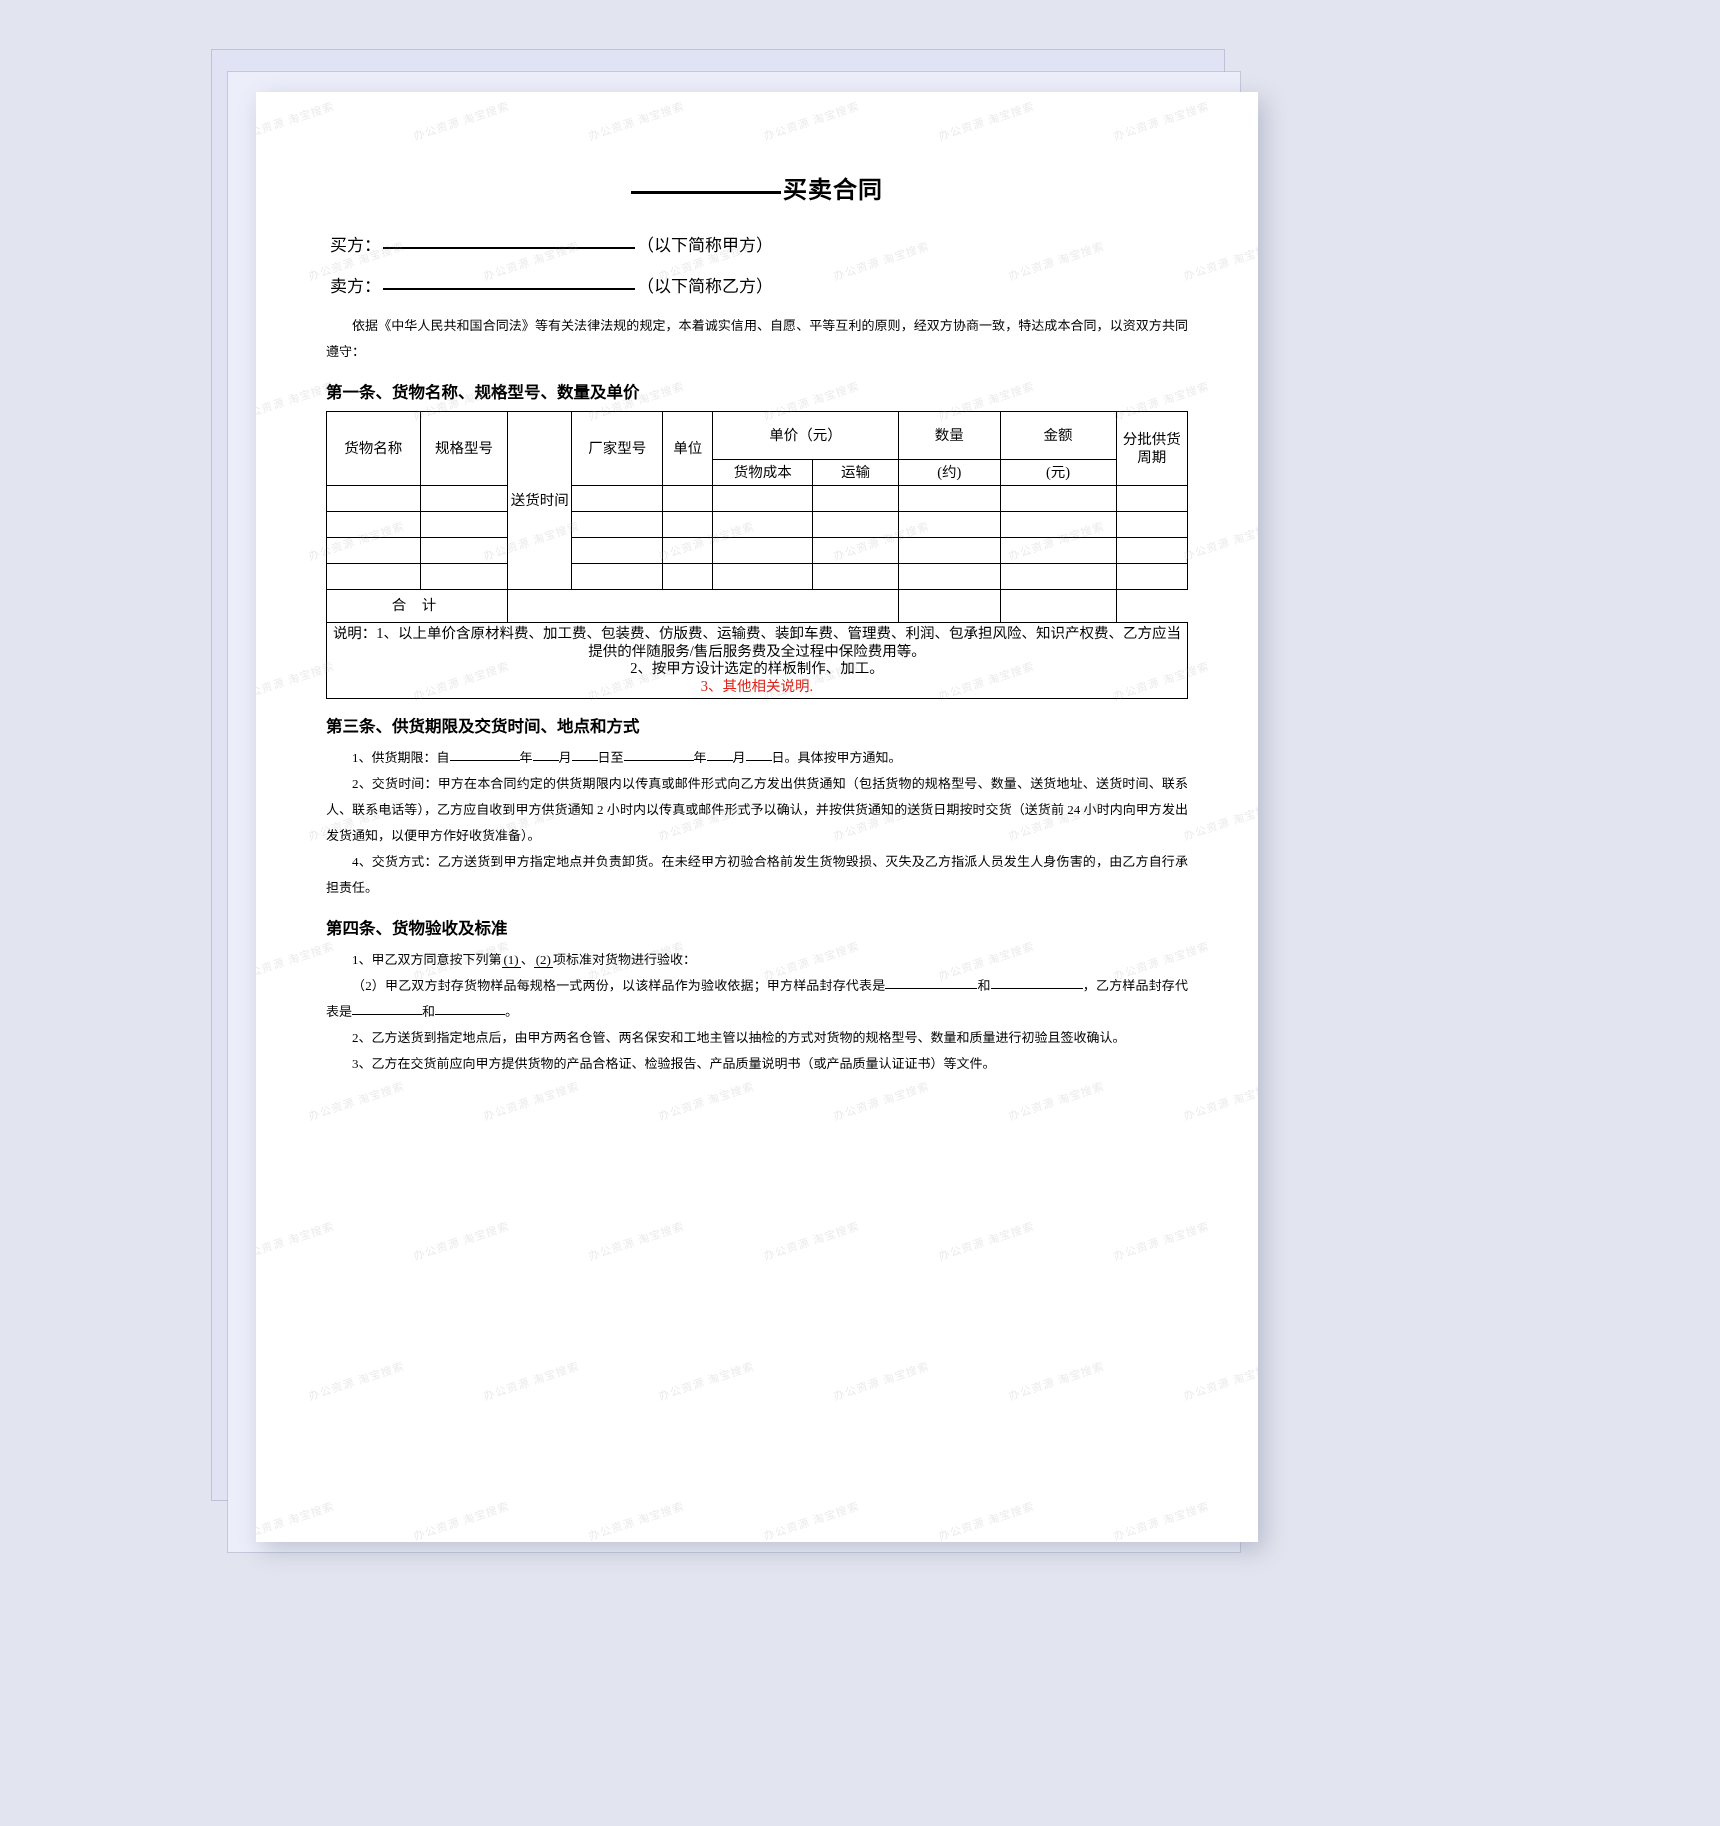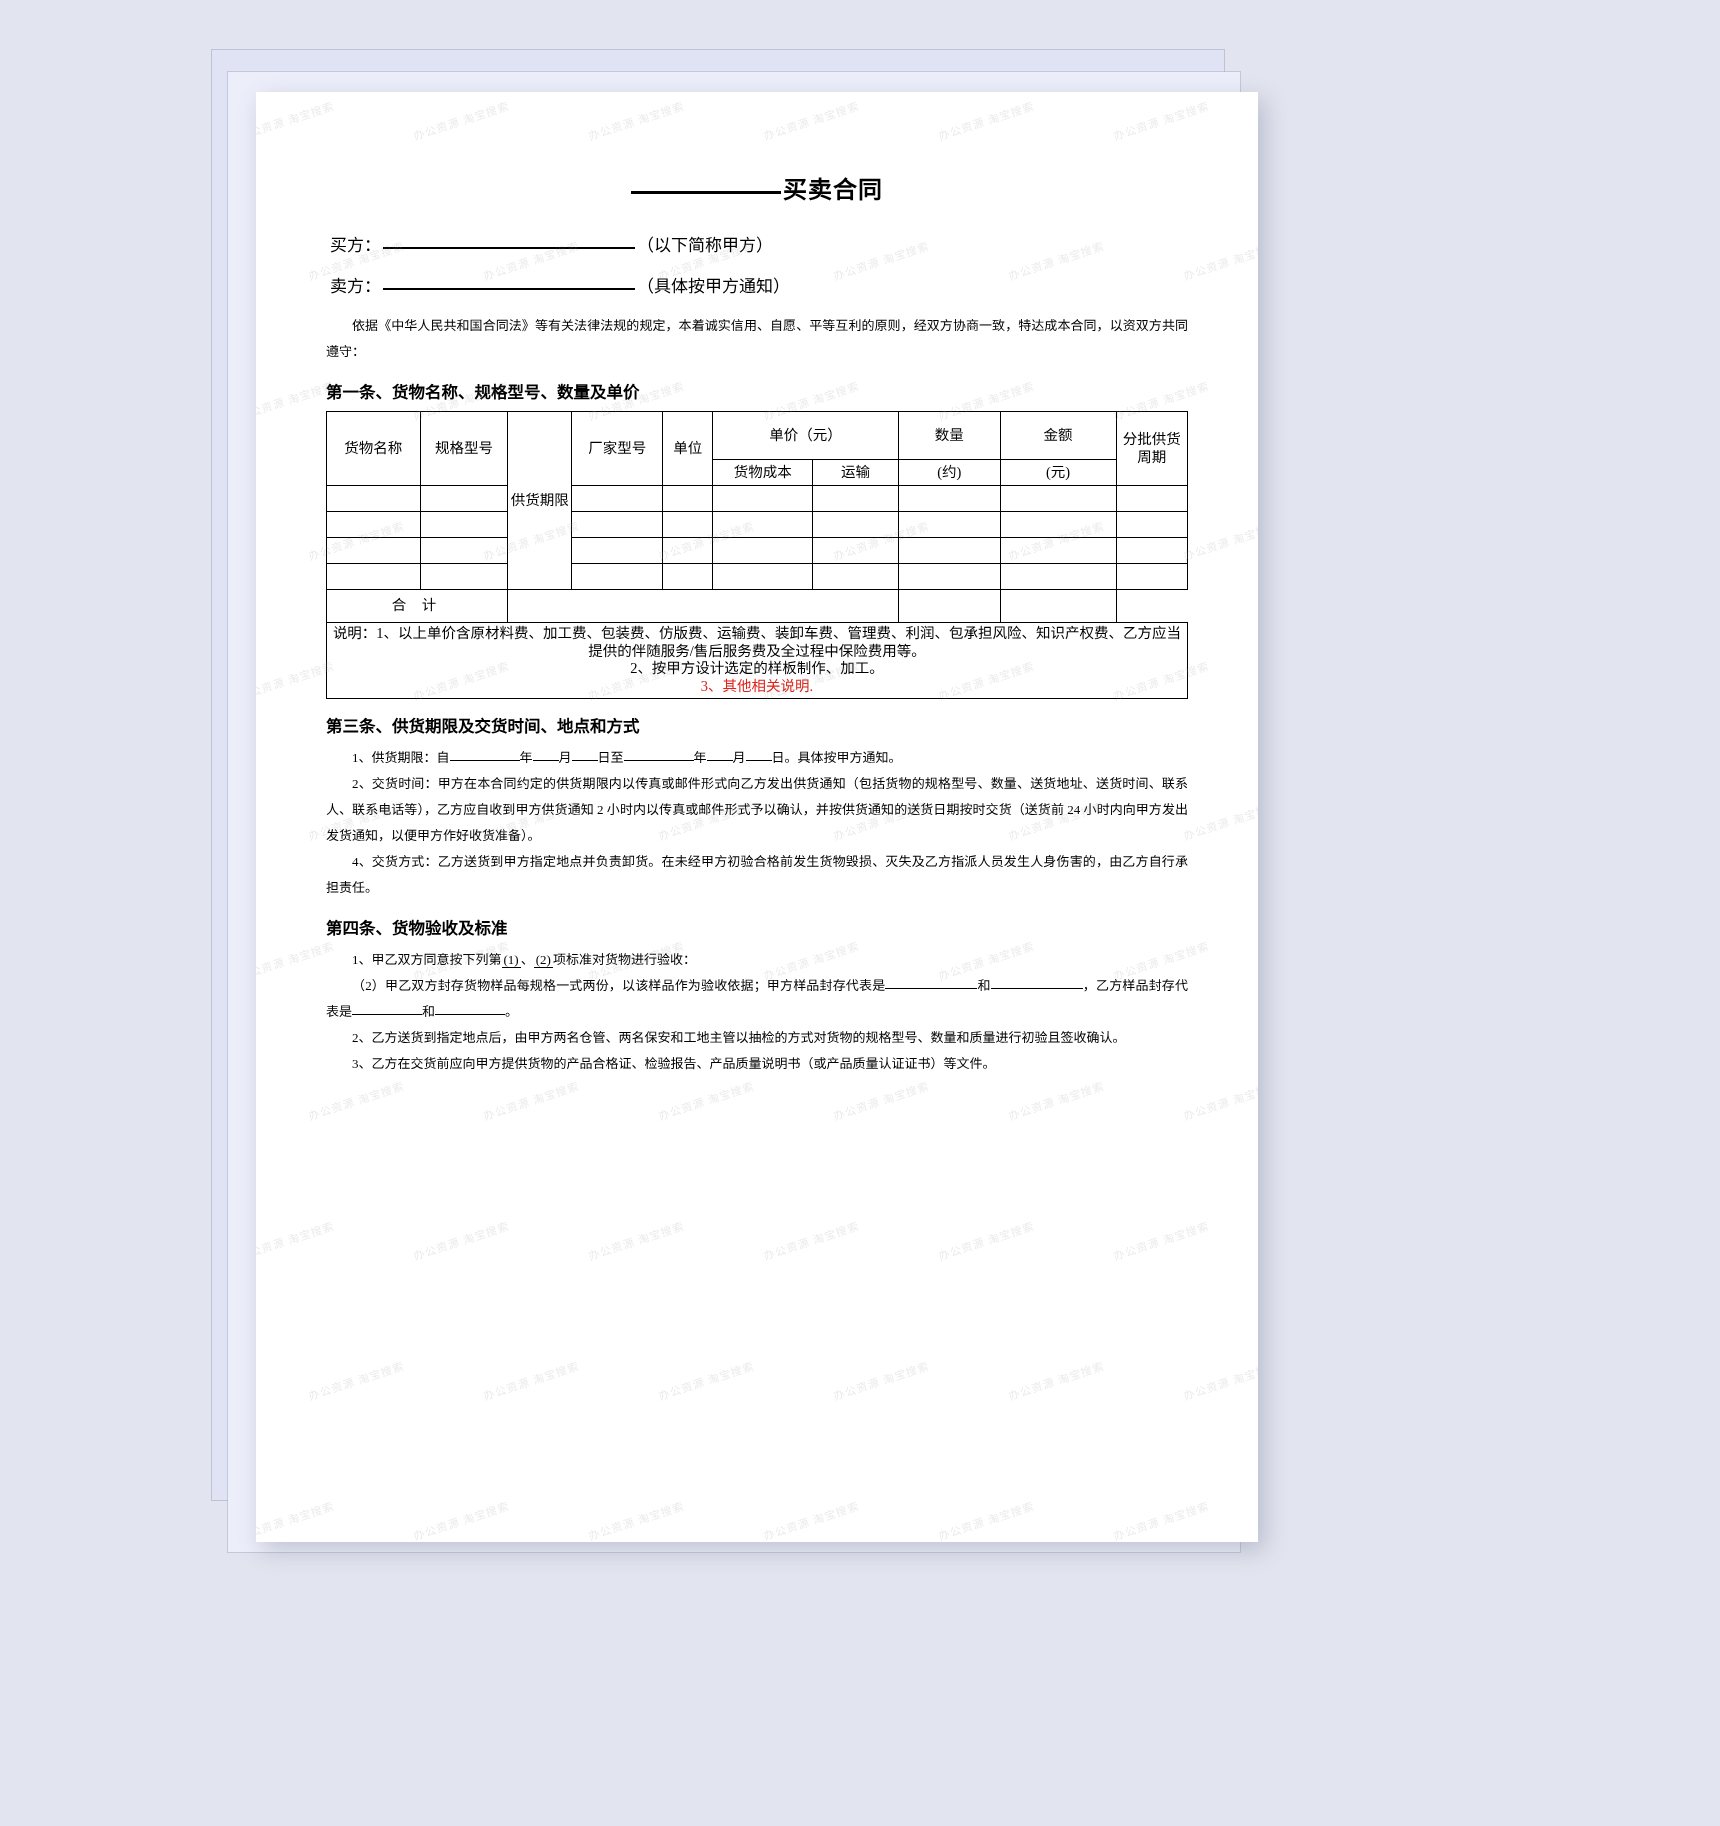--- a/index.html
+++ b/index.html
@@ -167,21 +167,21 @@
 
   <div class="doc-title">
     <span class="title-blank"></span><span>买卖合同</span>
   </div>
 
   <div class="party-line">
     <span>买方：</span><span class="blank"></span><span>（以下简称甲方）</span>
   </div>
 
   <div class="party-line">
-    <span>卖方：</span><span class="blank"></span><span>（具体按甲方通知）</span>
+    <span>卖方：</span><span class="blank"></span><span>（以下简称乙方）</span>
   </div>
 
   <p class="body-text indent">依据《中华人民共和国合同法》等有关法律法规的规定，本着诚实信用、自愿、平等互利的原则，经双方协商一致，特达成本合同，以资双方共同遵守：</p>
 
   <h2 class="clause">第一条、货物名称、规格型号、数量及单价</h2>
 
   <table class="goods">
     <colgroup>
       <col style="width:10.5%">
         <col style="width:9.8%">
@@ -191,21 +191,21 @@
         <col style="width:11.2%">
         <col style="width:9.6%">
         <col style="width:11.4%">
       <col style="width:13.0%">
         <col style="width:8.0%">
     </colgroup>
     <tbody>
         <tr class="hdr">
       <td rowspan="2">货物名称</td>
       <td rowspan="2">规格型号</td>
-      <td rowspan="6">供货期限</td>
+      <td rowspan="6">送货时间</td>
       <td rowspan="2">厂家型号</td>
       <td rowspan="2">单位</td>
       <td colspan="2">单价（元）</td>
       <td>数量</td>
       <td>金额</td>
       <td rowspan="2">分批供货周期</td>
     </tr>
     <tr class="sub">
       <td>货物成本</td>
       <td>运输</td>

